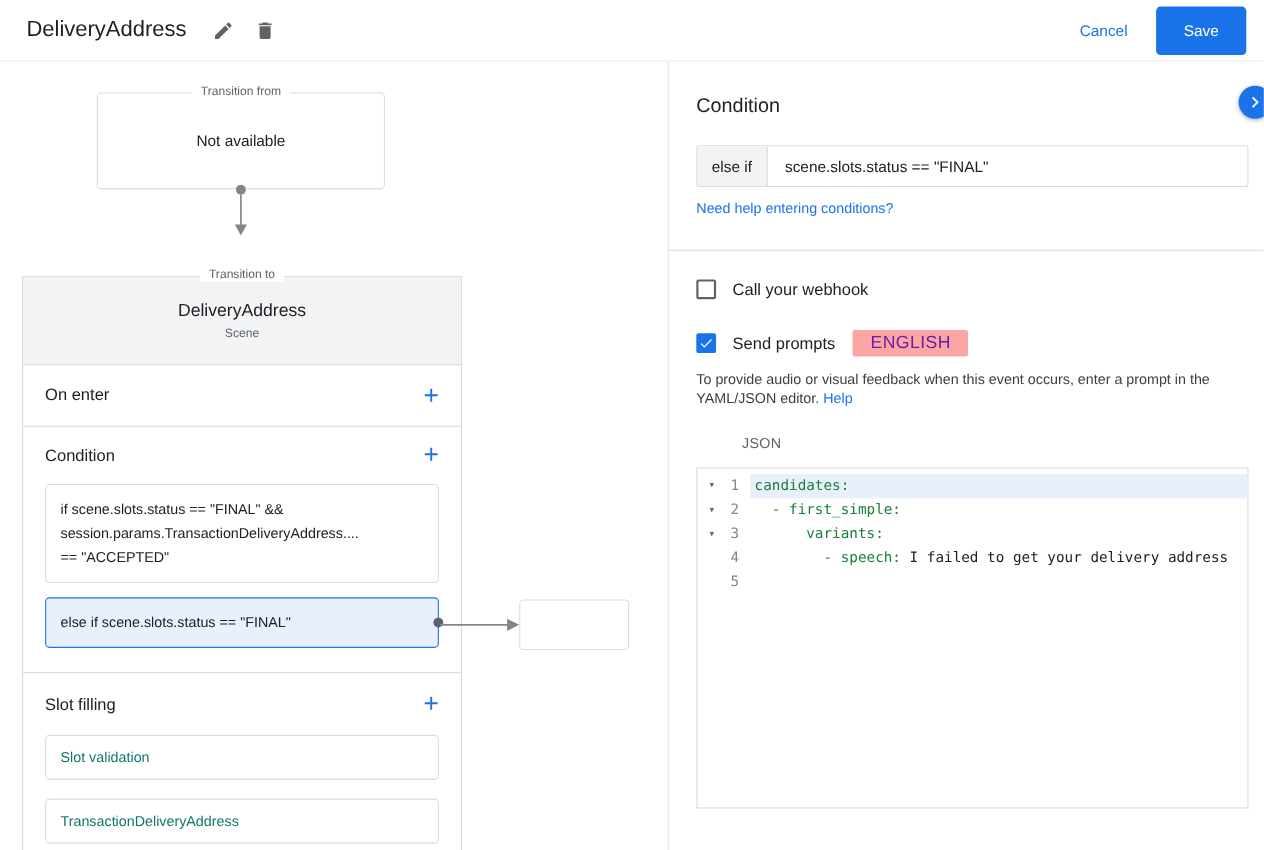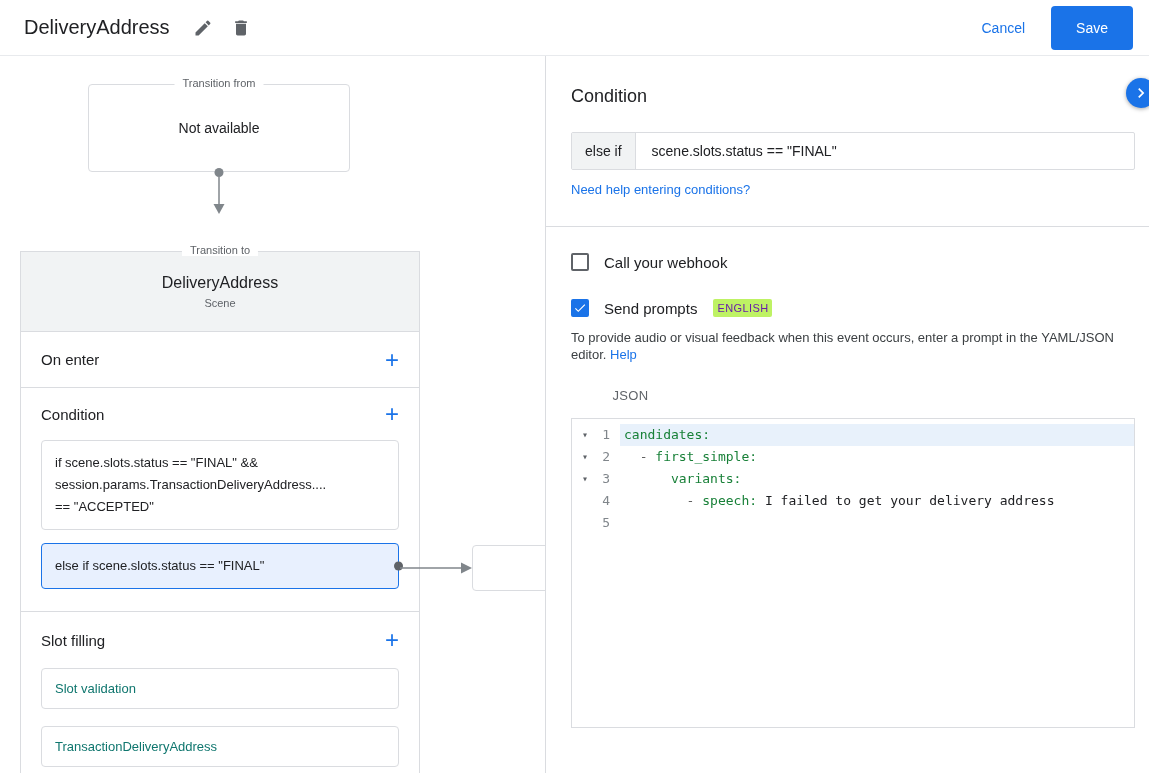--- a/index.html
+++ b/index.html
@@ -13,21 +13,21 @@
   .page-title { font-size:20px; font-weight:400; color:#202124; margin-right:14px; }
   .icon-btn { width:38px; height:38px; border:none; background:none; border-radius:50%;
     display:flex; align-items:center; justify-content:center; cursor:pointer; }
   .topbar-right { display:flex; align-items:center; gap:26px; }
   .cancel-btn { border:none; background:none; color:#1a73e8; font-size:14px; font-weight:500; cursor:pointer; }
   .save-btn { border:none; background:#1a73e8; color:#fff; font-size:14px; font-weight:500;
     height:44px; padding:0 25px; border-radius:4px; cursor:pointer; }
 
   
   .content { display:flex; height:717px; }
-  .canvas { width:546px; flex:none; position:relative; background:#fff;
+  .canvas { width:608px; flex:none; position:relative; background:#fff;
     border-right:1px solid #dadce0; overflow:hidden; }
   .panel { flex:1; position:relative; background:#fff; overflow:hidden; }
   .panel-inner { padding:0 14px 0 25px; }
 
   
   .tf-box { position:absolute; left:88px; top:28px; width:262px; height:88px;
     background:#fff; border:1px solid #dadce0; border-radius:4px; }
   .box-label { position:absolute; top:-8px; left:50%; transform:translateX(-50%);
     background:#fff; padding:0 8px; font-size:11px; color:#5f6368; white-space:nowrap; }
   .tf-value { height:100%; display:flex; align-items:center; justify-content:center;
@@ -75,22 +75,22 @@
   .help-link { display:inline-block; margin-top:12px; font-size:13px; color:#1a73e8;
     text-decoration:none; cursor:pointer; }
   .panel-divider { margin:28px -14px 0 -25px; border-top:1px solid #dadce0; }
   .when-title { font-size:18px; font-weight:400; margin-top:29px; }
   .check-row { display:flex; align-items:center; margin-top:26px; }
   .check-row + .check-row { margin-top:28px; }
   .checkbox { width:18px; height:18px; border:2px solid #5f6368; border-radius:2px;
     background:#fff; flex:none; cursor:pointer; display:flex; align-items:center; justify-content:center; }
   .checkbox.checked { background:#1a73e8; border-color:#1a73e8; }
   .check-label { margin-left:15px; font-size:15px; font-weight:500; color:#202124; }
-  .lang-badge { margin-left:16px; background:#bef264; color:#681da8; font-size:11px;
-    font-weight:500; letter-spacing:.4px; padding:3px 4px; border-radius:2px; }
+  .lang-badge { margin-left:16px; background:#fca5a5; color:#681da8; font-size:16px;
+    font-weight:500; letter-spacing:.4px; padding:3px 16px; border-radius:2px; }
   .desc { margin-top:12px; font-size:13px; line-height:17px; color:#3c4043; max-width:566px; }
   .desc a { color:#1a73e8; text-decoration:none; cursor:pointer; }
   .tabs { display:flex; margin-top:16px; }
   .tab { width:119px; height:33px; display:flex; align-items:center; justify-content:center;
     font-size:13px; font-weight:500; letter-spacing:.3px; color:#5f6368; cursor:pointer;
     background:#fff; border:none; }
   .tab.active { background:#e8f0fe; color:#1967d2; }
   .editor { margin-top:6px; border:1px solid #dadce0; background:#fff; height:310px;
     padding-top:5px; font-family:"DejaVu Sans Mono","Liberation Mono",monospace; font-size:13px; }
   .ed-row { display:flex; height:22px; line-height:22px; }

